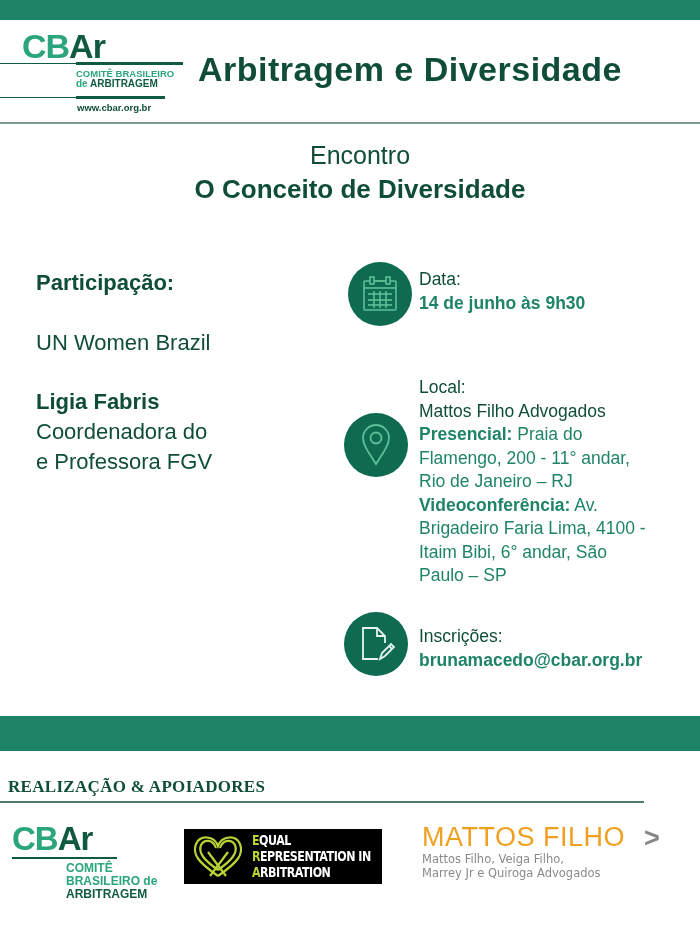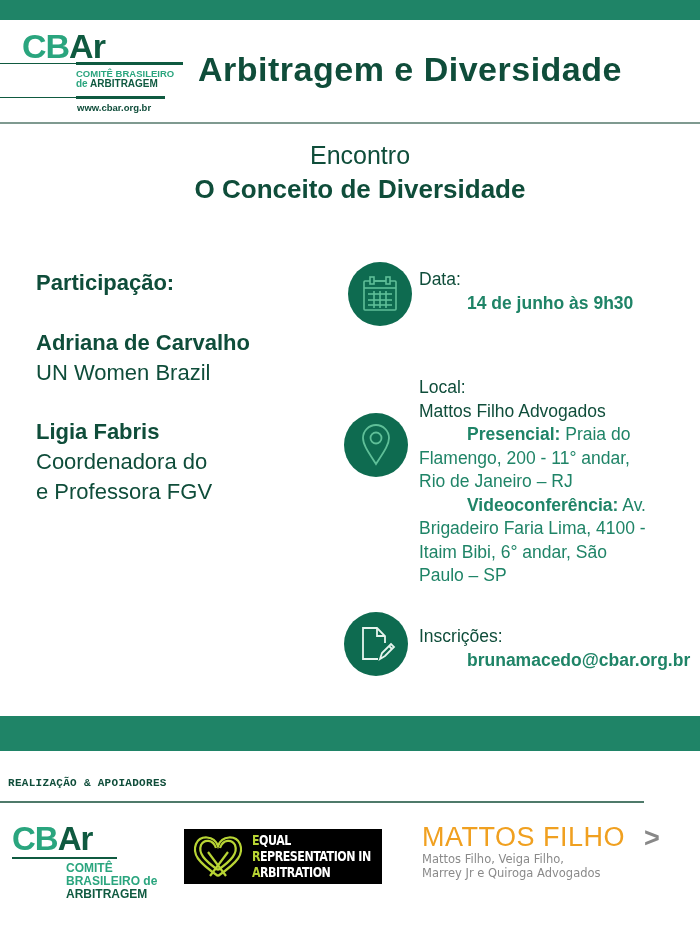--- a/index.html
+++ b/index.html
@@ -33,25 +33,25 @@
   .person { margin-top: 30px; }
   .person + .person { margin-top: 28px; }
   .person .name { font-weight: bold; font-size: 22px; line-height: 30px; }
   .person .role { font-size: 22px; line-height: 30.5px; }
 
   
   .info-icon { position: absolute; width: 64px; height: 64px; border-radius: 50%; background: #0e6b50; display: flex; align-items: center; justify-content: center; }
   .info-text { position: absolute; left: 419px; font-family: "Liberation Sans", sans-serif; color: #1f8467; font-size: 17.5px; line-height: 23.5px; }
   .info-text .label { color: #0f4d3a; }
   .info-text .dark { color: #0f4d3a; }
-  .info-text .strong { font-weight: bold; color: #1f8467; margin-left: 48px; }
+  .info-text .strong { font-weight: bold; color: #1f8467; }
 
   .mid-bar { position: absolute; left: 0; top: 716px; width: 700px; height: 35px; background: #1f8467; }
 
-  .sponsors-title { position: absolute; left: 8px; top: 777px; font-family: Liberation Mono, monospace; font-weight: bold; font-size: 11px; color: #0f4d3a; letter-spacing: 0.3px; }
+  .sponsors-title { position: absolute; left: 8px; top: 777px; font-family: Liberation Serif, serif; font-weight: bold; font-size: 17px; color: #0f4d3a; letter-spacing: 0.3px; }
   .sponsors-divider { position: absolute; left: 0; top: 801px; width: 644px; height: 2px; background: #4f7a6a; }
 
   .logo2 { position: absolute; left: 12px; top: 822px; width: 170px; height: 90px; }
   .logo2 .cbar { position: absolute; left: 0; top: 0; font-family: "Liberation Sans", sans-serif; font-weight: bold; font-size: 33px; letter-spacing: -1px; line-height: 34px; color: #2aa57e; }
   .logo2 .cbar .ar { color: #0f5a40; }
   .logo2 .rule { position: absolute; left: 0; top: 35px; width: 105px; height: 2px; background: #0f5a40; }
   .logo2 .t1, .logo2 .t2, .logo2 .t3 { position: absolute; left: 54px; font-family: "Liberation Sans", sans-serif; font-weight: bold; font-size: 12px; line-height: 13px; }
   .logo2 .t1 { top: 40px; color: #2aa57e; }
   .logo2 .t2 { top: 53px; color: #2aa57e; }
   .logo2 .t3 { top: 66px; color: #0f5a40; }
@@ -84,21 +84,20 @@
 
 <div class="header-title">Arbitragem e Diversidade</div>
 <div class="header-divider"></div>
 
 <div class="event-kicker">Encontro</div>
 <div class="event-title">O Conceito de Diversidade</div>
 
 <div class="left">
   <div class="part-heading">Participação:</div>
   <div class="person">
-    <div class="name">Adriana de Carvalho</div>
     <div class="role">UN Women Brazil</div>
   </div>
   <div class="person">
     <div class="name">Ligia Fabris</div>
     <div class="role">Coordenadora do</div>
     <div class="role">e Professora FGV</div>
   </div>
 </div>
 
 <div class="info-icon" style="left:348px; top:262px;">

